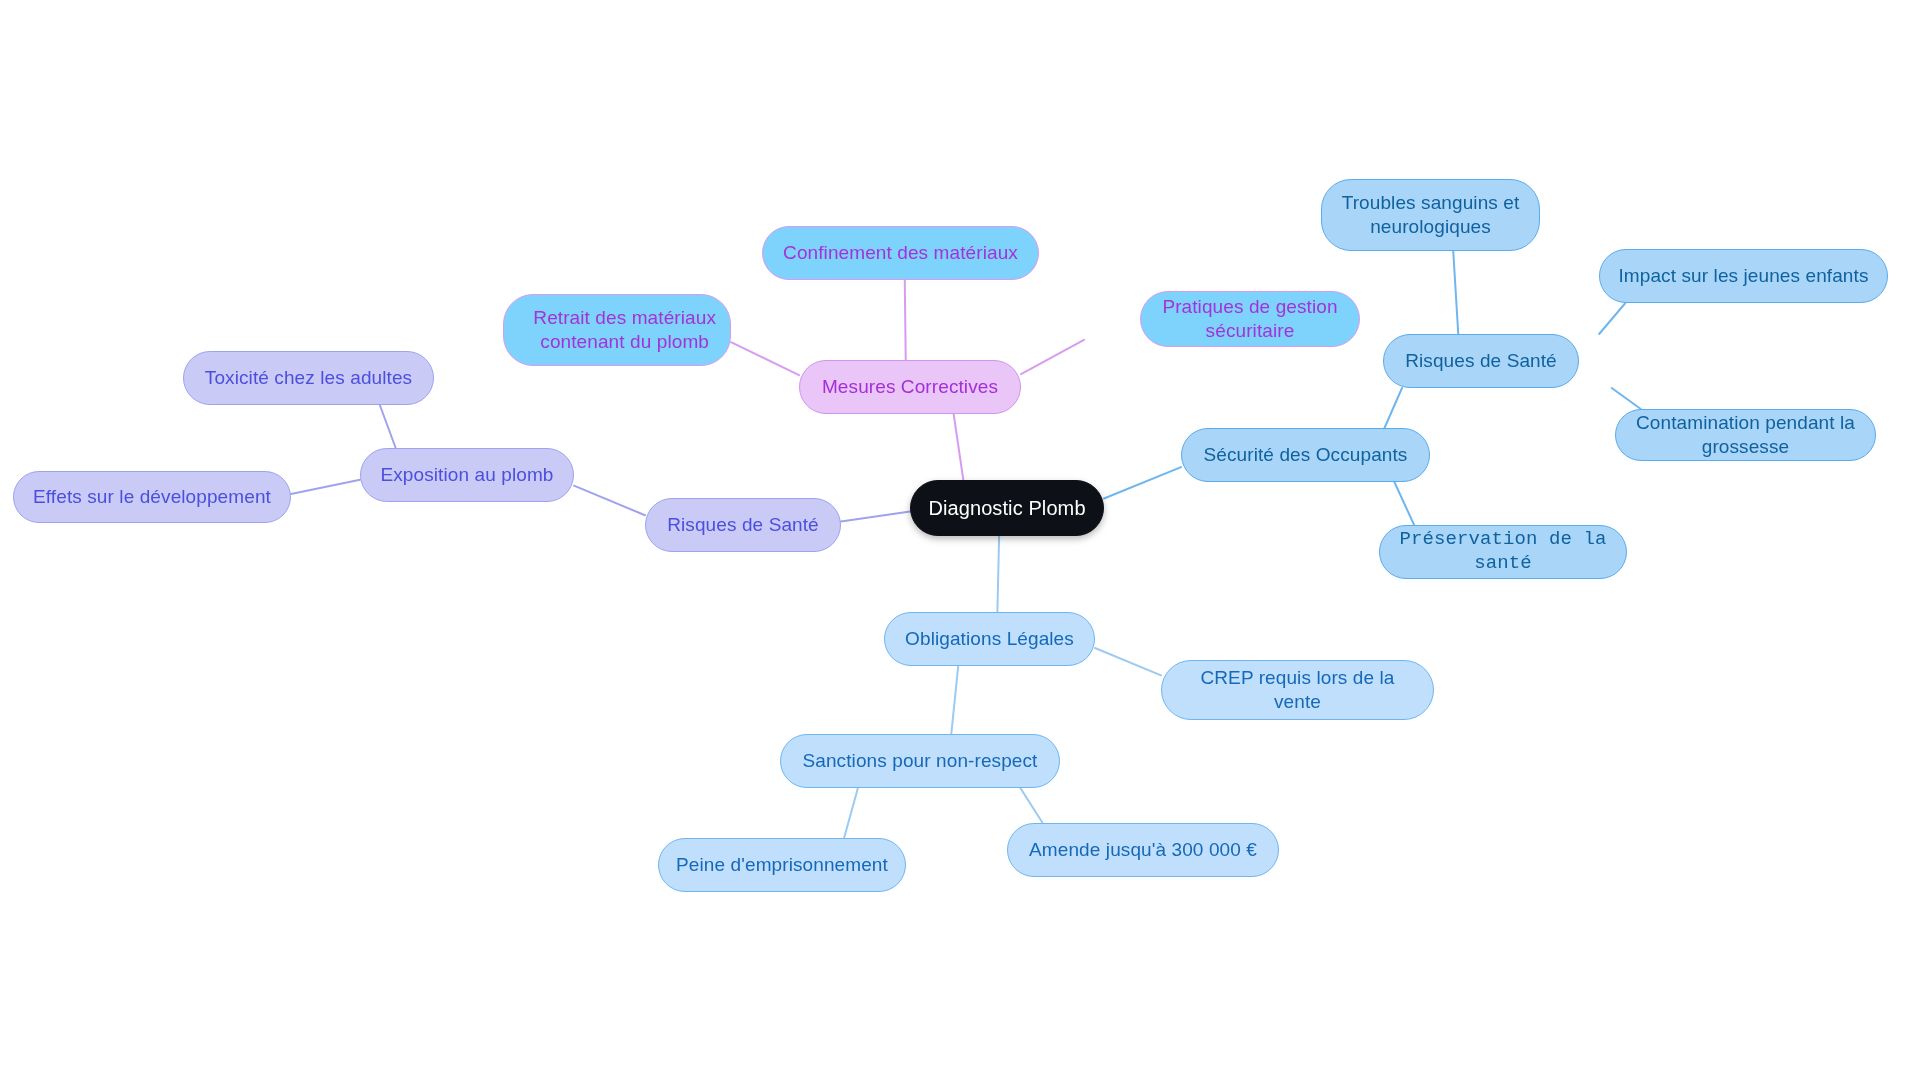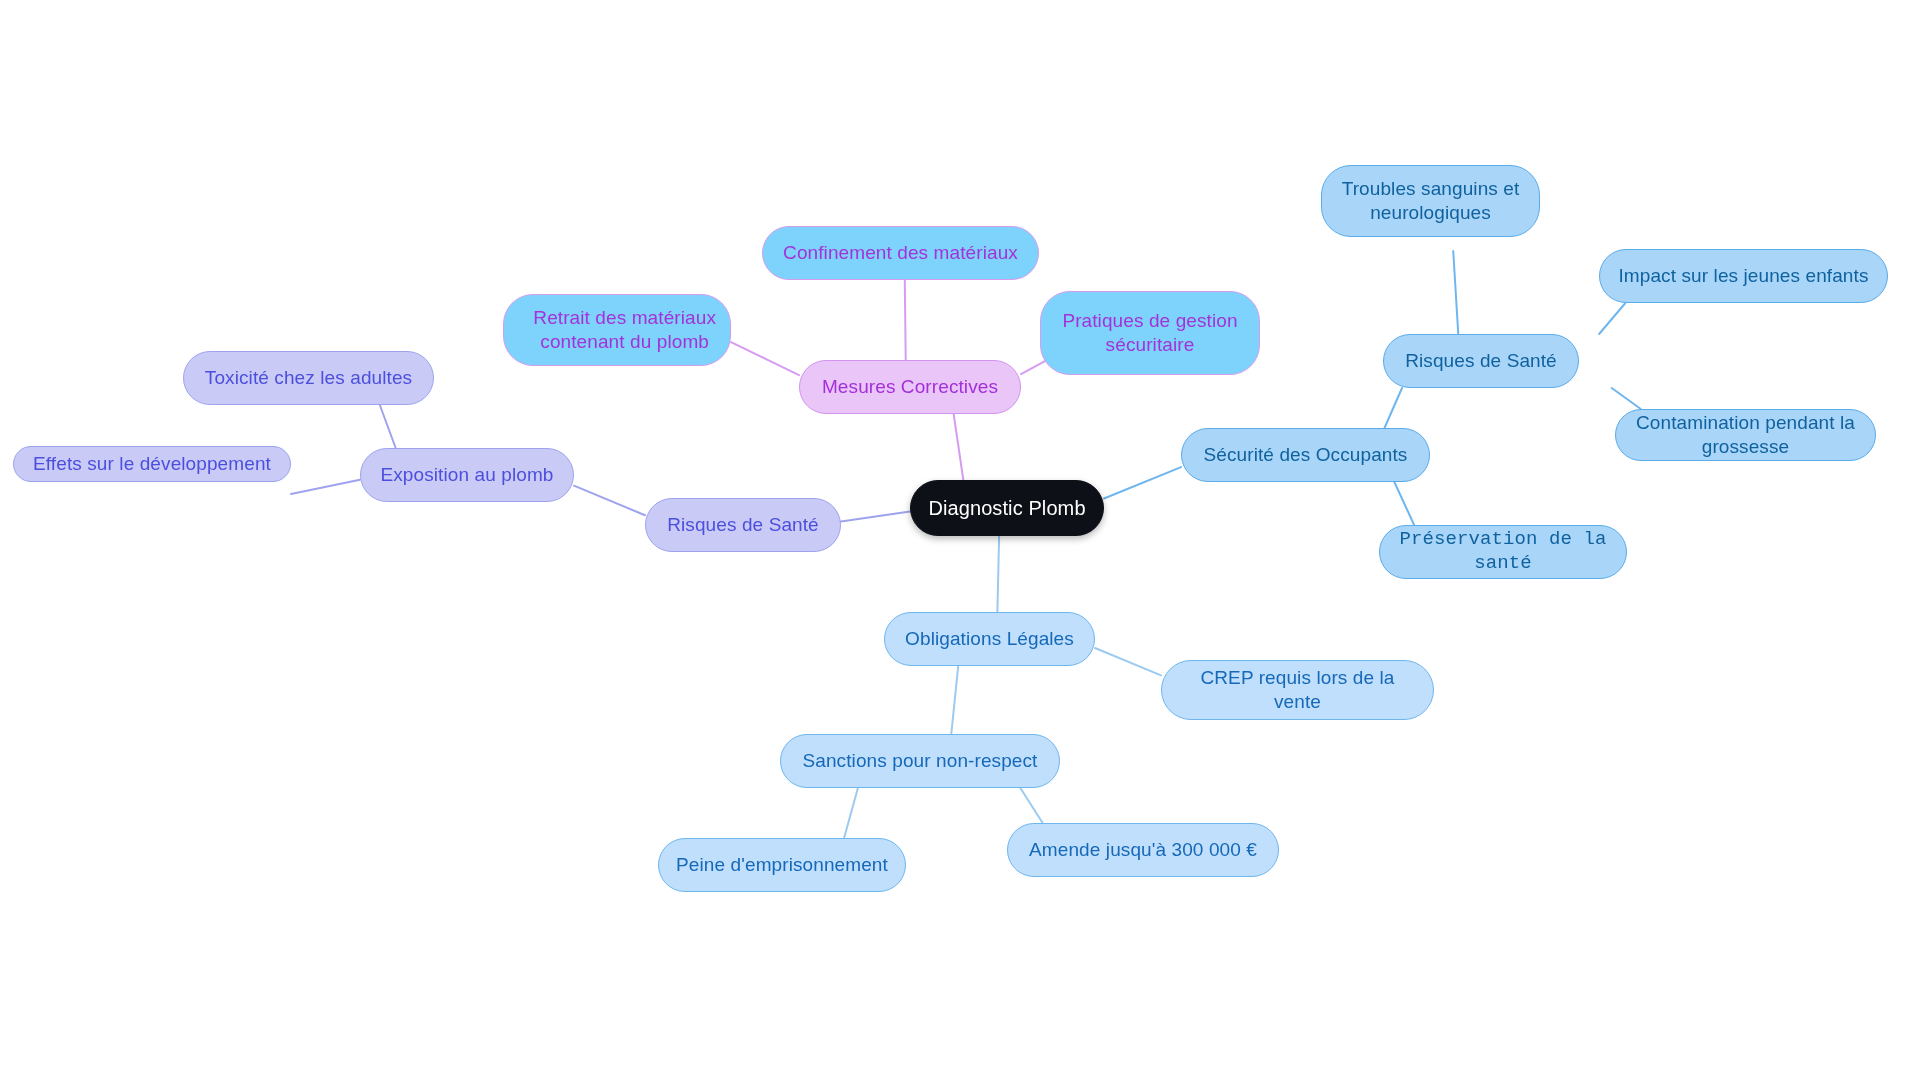--- a/index.html
+++ b/index.html
@@ -102,35 +102,35 @@
       <line x1="360" y1="479.67063492063494" x2="291" y2="493.9325396825397" stroke="#9fa3ee" stroke-width="2" stroke-linecap="round"></line>
       <line x1="963.35" y1="480" x2="953.65" y2="414" stroke="#d79cf0" stroke-width="2" stroke-linecap="round"></line>
       <line x1="905.725" y1="360" x2="904.775" y2="280" stroke="#d79cf0" stroke-width="2" stroke-linecap="round"></line>
       <line x1="799" y1="375.12337883959043" x2="731" y2="342.19761092150173" stroke="#d79cf0" stroke-width="2" stroke-linecap="round"></line>
       <line x1="1021" y1="374.1021126760563" x2="1084" y2="339.78169014084506" stroke="#d79cf0" stroke-width="2" stroke-linecap="round"></line>
     </svg>
   <div id="nodes">
       <div class="node node-root" style="left: 910px; top: 480px; width: 194px; height: 56px;"><span>Diagnostic Plomb</span></div>
       <div class="node node-blue-dark" style="left: 1181px; top: 428px; width: 249px; height: 54px;"><span>Sécurité des Occupants</span></div>
       <div class="node node-blue-dark" style="left: 1383px; top: 334px; width: 196px; height: 54px;"><span>Risques de Santé</span></div>
-      <div class="node node-blue-dark" style="left: 1321px; top: 165px; width: 219px; height: 72px;"><span>Troubles sanguins et
+      <div class="node node-blue-dark" style="left: 1321px; top: 179px; width: 219px; height: 72px;"><span>Troubles sanguins et
 neurologiques</span></div>
       <div class="node node-blue-dark" style="left: 1599px; top: 249px; width: 289px; height: 54px;"><span>Impact sur les jeunes enfants</span></div>
       <div class="node node-blue-dark" style="left: 1615px; top: 409px; width: 261px; height: 52px;"><span>Contamination pendant la
 grossesse</span></div>
       <div class="node node-blue-dark" style="left: 1379px; top: 525px; width: 248px; height: 54px; font-family: Liberation Mono, monospace;"><span>Préservation de la santé</span></div>
       <div class="node node-blue" style="left: 884px; top: 612px; width: 211px; height: 54px;"><span>Obligations Légales</span></div>
       <div class="node node-blue" style="left: 1161px; top: 660px; width: 273px; height: 60px;"><span>CREP requis lors de la vente</span></div>
       <div class="node node-blue" style="left: 780px; top: 734px; width: 280px; height: 54px;"><span>Sanctions pour non-respect</span></div>
       <div class="node node-blue" style="left: 658px; top: 838px; width: 248px; height: 54px;"><span>Peine d'emprisonnement</span></div>
       <div class="node node-blue" style="left: 1007px; top: 823px; width: 272px; height: 54px;"><span>Amende jusqu'à 300 000 €</span></div>
       <div class="node node-purple" style="left: 645px; top: 498px; width: 196px; height: 54px;"><span>Risques de Santé</span></div>
       <div class="node node-purple" style="left: 360px; top: 448px; width: 214px; height: 54px;"><span>Exposition au plomb</span></div>
       <div class="node node-purple" style="left: 183px; top: 351px; width: 251px; height: 54px;"><span>Toxicité chez les adultes</span></div>
-      <div class="node node-purple" style="left: 13px; top: 446px; width: 278px; height: 36px;"><span>Effets sur le développement</span></div>
+      <div class="node node-purple" style="left: 13px; top: 471px; width: 278px; height: 52px;"><span>Effets sur le développement</span></div>
       <div class="node node-magenta-strong" style="left: 799px; top: 360px; width: 222px; height: 54px;"><span>Mesures Correctives</span></div>
       <div class="node node-magenta" style="left: 762px; top: 226px; width: 277px; height: 54px;"><span>Confinement des matériaux</span></div>
       <div class="node node-magenta" style="left: 503px; top: 294px; width: 228px; height: 72px; justify-content: flex-end;"><span>Retrait des matériaux
 contenant du plomb</span></div>
-      <div class="node node-magenta" style="left: 1040px; top: 291px; width: 220px; height: 84px;"><span>Pratiques de gestion
+      <div class="node node-magenta" style="left: 1140px; top: 291px; width: 220px; height: 56px;"><span>Pratiques de gestion
 sécuritaire</span></div>
     </div>
 </div>
 
 </body></html>

